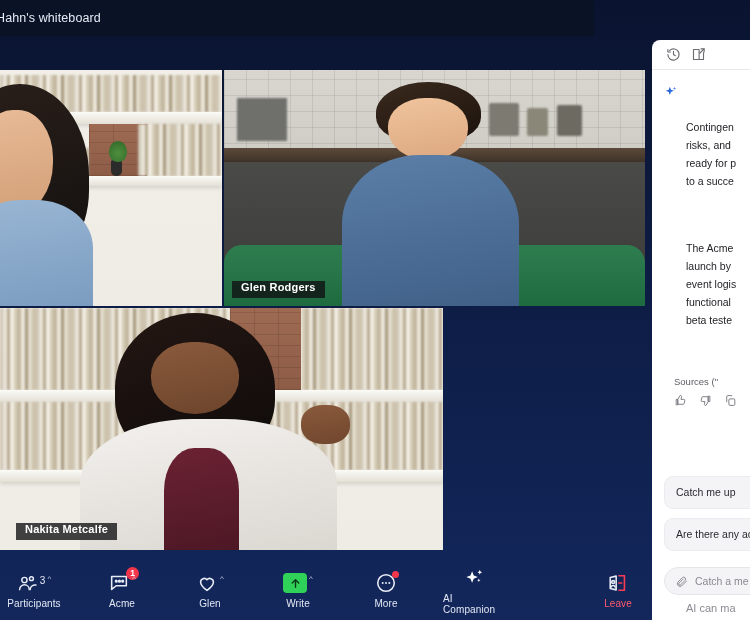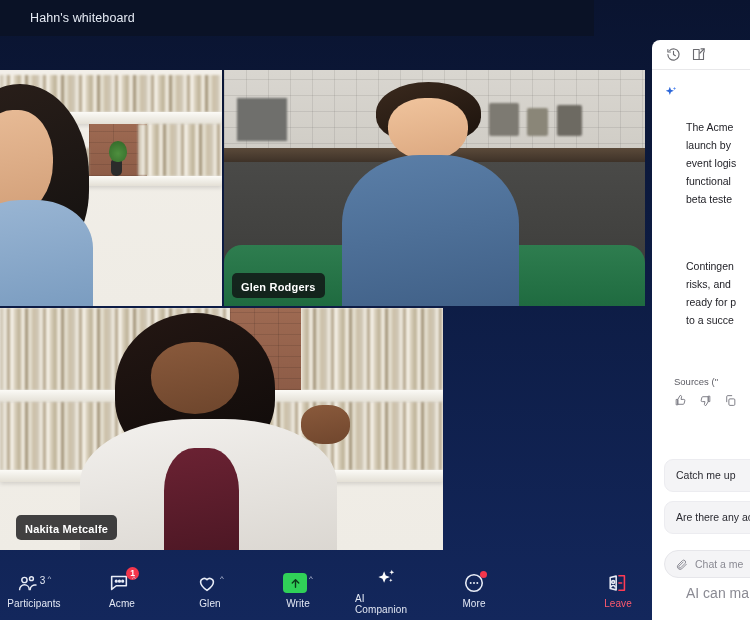--- a/index.html
+++ b/index.html
@@ -14,21 +14,21 @@
     width: 750px; height: 620px;
     background: linear-gradient(180deg, #0a1430 0%, #0d1c44 45%, #13275c 100%);
     overflow: hidden;
   }
 
   
   .titlebar {
     position: absolute; left: 0; top: 0;
     width: 594px; height: 36px;
     background: #0a1226;
-    display: flex; align-items: center; padding-left: 34px;
+    display: flex; align-items: center;
   }
   .titlebar-text {
     color: #e6ebf5;
     font-size: 12.5px;
     letter-spacing: .1px;
     margin-left: -4px;
     white-space: nowrap;
   }
 
   
@@ -45,22 +45,22 @@
   .tile .scene { position: absolute; inset: 0; }
 
   .tile.active { outline: 2px solid #1db954; outline-offset: -2px; }
 
   .namebadge {
     position: absolute;
     background: rgba(15,15,18,.78);
     color: #fff;
     font-size: 11px;
     font-weight: bold;
-    padding: 8px 9px 5px;
-    border-radius: 5px;
+    padding: 0 9px 5px;
+    border-radius: 0;
     white-space: nowrap;
     letter-spacing: .2px;
   }
 
   
   #tile-1 { left: 0;   top: 34px;  width: 222px; height: 236px; }
   #tile-2 { left: 224px; top: 34px; width: 421px; height: 236px; }
   #tile-3 { left: 0;   top: 272px; width: 443px; height: 242px; }
   #tile-2 .namebadge { left: 8px;  bottom: 8px; }
   #tile-3 .namebadge { left: 16px;  bottom: 10px; }
@@ -229,23 +229,23 @@
     border-radius: 16px;
     height: 28px;
     padding: 0 10px;
     width: 200px;
   }
   .composer .ph {
     font-size: 10.5px; color: #8a8a93; white-space: nowrap;
   }
   .composer .clip svg { width: 13px; height: 13px; display: block; color: #8a8a93; }
   .disclaimer {
-    font-size: 14px;
+    font-size: 11px;
     color: #8a8a93;
-    margin: 7px 0 13px 22px;
+    margin: 7px 0 0 22px;
     white-space: nowrap;
   }
 
   
   .toolbar {
     position: absolute;
     left: 0; bottom: 0;
     width: 652px; height: 60px;
     display: flex;
     align-items: center;
@@ -388,29 +388,29 @@
 
     <div class="ai-body">
       <div class="ai-message">
         <span class="spark-ico">
           <svg width="14" height="14" viewBox="0 0 24 24">
             <path d="M10 3l1.9 5.1L17 10l-5.1 1.9L10 17l-1.9-5.1L3 10l5.1-1.9z" fill="#2b66d9"></path>
             <path d="M18 3l.8 2.2L21 6l-2.2.8L18 9l-.8-2.2L15 6l2.2-.8z" fill="#5b8df0"></path>
           </svg>
         </span>
         <div class="msg-text">
+          <p>Contingen
+risks, and
+ready for p
+to a succe</p>
           <p>The Acme
 launch by
 event logis
 functional
 beta teste</p>
-          <p>Contingen
-risks, and
-ready for p
-to a succe</p>
         </div>
       </div>
       <div class="sources">Sources ("</div>
       <div class="feedback">
         <span class="ico">
           <svg viewBox="0 0 24 24" fill="none" stroke="currentColor" stroke-width="1.7" stroke-linejoin="round">
             <path d="M7 10v10H4V10zM7 10l4-7a2 2 0 0 1 3 2l-1 5h5a2 2 0 0 1 2 2.4l-1.3 5A2 2 0 0 1 16.7 19H7z"></path>
           </svg>
         </span>
         <span class="ico">
@@ -433,21 +433,21 @@
       </div>
     </div>
 
     <div class="ai-footer">
       <div class="composer">
         <span class="clip">
           <svg viewBox="0 0 24 24" fill="none" stroke="currentColor" stroke-width="1.8" stroke-linecap="round" stroke-linejoin="round">
             <path d="M21 11.5 12.5 20a5 5 0 0 1-7-7l8-8a3.5 3.5 0 0 1 5 5l-8 8a2 2 0 0 1-3-3l7.5-7.5"></path>
           </svg>
         </span>
-        <span class="ph">Chat a me</span>
+        <span class="ph">Catch a me</span>
       </div>
       <div class="disclaimer">AI can ma</div>
     </div>
   </div>
 
   <div class="toolbar">
 
     <div class="tb-item">
       <div class="tb-icon-row">
         <span class="tb-icon">
@@ -501,43 +501,43 @@
           </svg>
         </span>
         <span class="caret">^</span>
       </div>
       <span class="tb-label">Write</span>
     </div>
 
     <div class="tb-item">
       <div class="tb-icon-row">
         <span class="tb-icon">
-          <svg width="23" height="23" viewBox="0 0 24 24">
-            <path d="M9.5 5.5l1.7 4.3 4.3 1.7-4.3 1.7-1.7 4.3-1.7-4.3L3.5 11.5l4.3-1.7z" fill="#ffffff"></path>
-            <path d="M17.5 4l.7 1.8 1.8.7-1.8.7-.7 1.8-.7-1.8L15 6.5l1.8-.7z" fill="#ffffff"></path>
-            <path d="M16.5 13l.5 1.3 1.3.5-1.3.5-.5 1.3-.5-1.3-1.3-.5 1.3-.5z" fill="#ffffff"></path>
-          </svg>
-        </span>
-      </div>
-      <span class="tb-label">AI Companion</span>
-    </div>
-
-    <div class="tb-item">
-      <div class="tb-icon-row">
-        <span class="tb-icon">
           <svg width="22" height="22" viewBox="0 0 24 24" fill="none" stroke="#e8ecf6" stroke-width="1.7">
             <circle cx="12" cy="12" r="9"></circle>
             <circle cx="8.4" cy="12" r="1.1" fill="#e8ecf6" stroke="none"></circle>
             <circle cx="12" cy="12" r="1.1" fill="#e8ecf6" stroke="none"></circle>
             <circle cx="15.6" cy="12" r="1.1" fill="#e8ecf6" stroke="none"></circle>
           </svg>
           <span class="dot"></span>
         </span>
       </div>
       <span class="tb-label">More</span>
+    </div>
+
+    <div class="tb-item">
+      <div class="tb-icon-row">
+        <span class="tb-icon">
+          <svg width="23" height="23" viewBox="0 0 24 24">
+            <path d="M9.5 5.5l1.7 4.3 4.3 1.7-4.3 1.7-1.7 4.3-1.7-4.3L3.5 11.5l4.3-1.7z" fill="#ffffff"></path>
+            <path d="M17.5 4l.7 1.8 1.8.7-1.8.7-.7 1.8-.7-1.8L15 6.5l1.8-.7z" fill="#ffffff"></path>
+            <path d="M16.5 13l.5 1.3 1.3.5-1.3.5-.5 1.3-.5-1.3-1.3-.5 1.3-.5z" fill="#ffffff"></path>
+          </svg>
+        </span>
+      </div>
+      <span class="tb-label">AI Companion</span>
     </div>
 
     <div class="tb-item leave">
       <div class="tb-icon-row">
         <span class="tb-icon">
           <svg width="22" height="22" viewBox="0 0 24 24" fill="none" stroke="#e8ecf6" stroke-width="1.7" stroke-linecap="round" stroke-linejoin="round">
             <path d="M10 4.5 3.5 6v12L10 19.5z"></path>
             <circle cx="6.7" cy="11" r="1.6"></circle>
             <path d="M4.4 16.4a2.4 2.4 0 0 1 4.6 0"></path>
             <path d="M13 4h6v16h-6" stroke="#ff3b54"></path>

